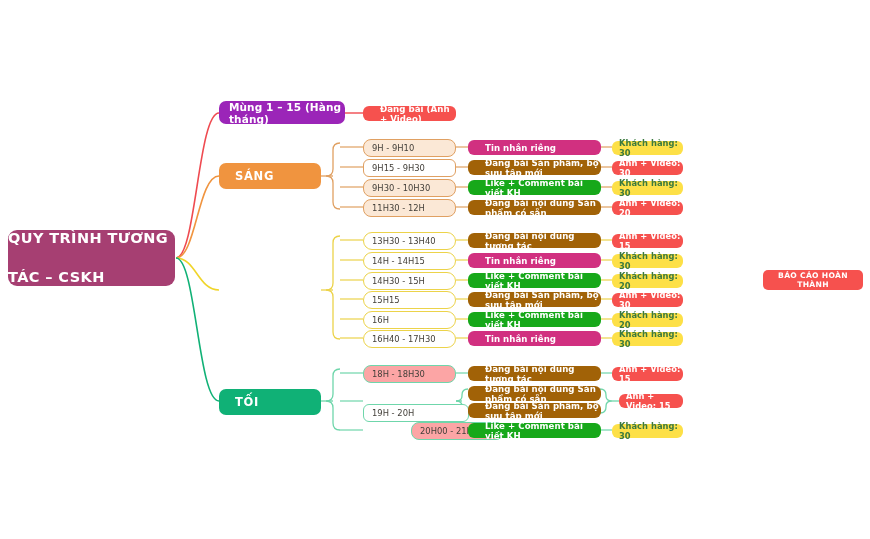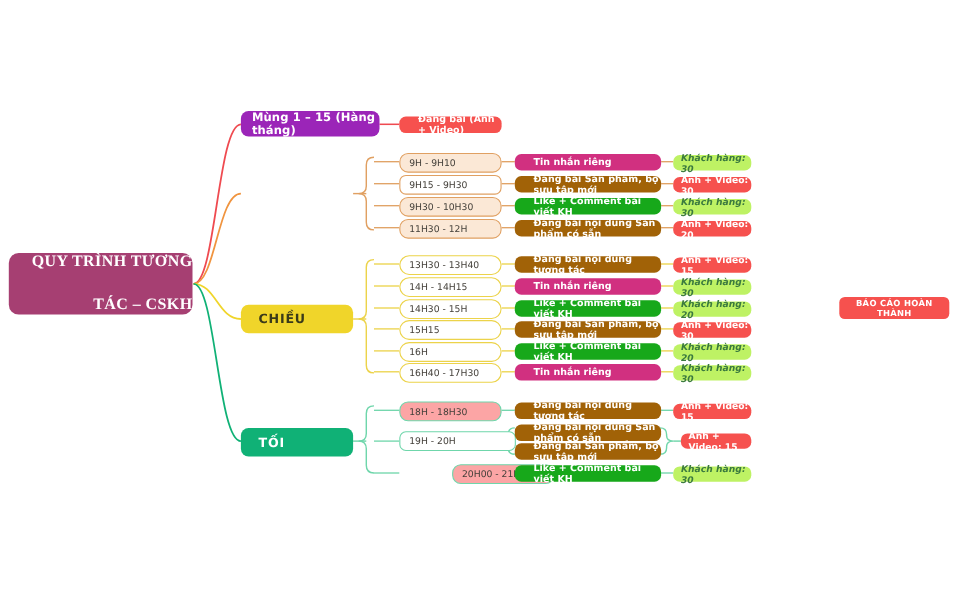--- a/index.html
+++ b/index.html
@@ -9,21 +9,21 @@
   svg.wires{position:absolute;left:0;top:0;width:870px;height:539px;pointer-events:none;}
 
   .node{position:absolute;box-sizing:border-box;display:flex;align-items:center;
         justify-content:flex-start;}
   .node span{display:block;width:100%;}
 
   
   .central{left:8px;top:230px;width:167px;height:56px;background:#a63f72;
     border-radius:9px;color:#fff;font-size:14.5px;font-weight:600;letter-spacing:.4px;
     justify-content:center;text-align:center;line-height:1.35;}
-  .central span{text-align:right;font-family:Liberation Serif, serif;}
+  .central span{text-align:left;}
 
   
   .cat{border-radius:7px;color:#fff;font-size:11.5px;font-weight:700;
        letter-spacing:.7px;padding-left:16px;height:26px;}
   .cat-month{left:219px;top:101px;width:126px;height:23px;background:#9b25b8;
        font-size:10.5px;font-weight:600;letter-spacing:.1px;padding-left:10px;}
   .cat-sang{left:219px;top:163px;width:102px;background:#f0943f;}
   .cat-chieu{left:219px;top:277px;width:102px;background:#f0d52a;color:#3a3a1a;}
   .cat-toi{left:219px;top:389px;width:102px;background:#10b176;}
 
@@ -38,21 +38,21 @@
   
   .act{border-radius:6px;font-size:8.6px;font-weight:700;color:#fff;height:15px;
        padding-left:17px;letter-spacing:.05px;}
   .act-pink{background:#d13080;}
   .act-blue{background:#a16207;}
   .act-green{background:#17a81a;}
 
   
   .badge{border-radius:6px;font-size:8.3px;font-weight:700;height:14px;
          padding-left:7px;letter-spacing:.05px;}
-  .badge-kh{background:#bef264;color:#3b7a3f;font-style:italic;}
+  .badge-kh{background:#fde047;color:#3b7a3f;}
   .badge-av{background:#f6514e;color:#ffffff;}
 
   .report{position:absolute;left:763px;top:270px;width:100px;height:20px;
      background:#f6514e;border-radius:5px;color:#fff;font-size:7.6px;
      font-weight:600;letter-spacing:.3px;display:flex;align-items:center;
      justify-content:center;text-align:center;}
 </style>
 </head>
 <body>
 
@@ -123,20 +123,23 @@
     <span><span>QUY TRÌNH TƯƠNG</span><br><span>TÁC – CSKH</span></span>
   </div>
 
   <div class="node cat cat-month">
     <span>Mùng 1 – 15 (Hàng tháng)</span>
   </div>
   <div class="node act act-pink" style="left:363px;top:106px;width:93px;background:#f6514e;">
     <span>Đăng bài (Ảnh + Video)</span>
   </div>
 
+  <div class="node cat cat-sang">
+    <span>SÁNG</span>
+  </div>
 
   <div class="node time alt" style="left:363px;top:139px;width:93px;">
     <span>9H - 9H10</span>
     </div>
   <div class="node act act-pink" style="left:468px;top:140px;width:133px;">
     <span>Tin nhắn riêng</span>
     </div>
   <div class="node badge badge-kh" style="left:612px;top:141px;width:71px;">
     <span>Khách hàng: 30</span>
     </div>
@@ -164,23 +167,20 @@
   <div class="node time alt" style="left:363px;top:199px;width:93px;">
     <span>11H30 - 12H</span>
     </div>
   <div class="node act act-blue" style="left:468px;top:200px;width:133px;">
     <span>Đăng bài nội dung Sản phẩm có sẵn</span>
     </div>
   <div class="node badge badge-av" style="left:612px;top:201px;width:71px;">
     <span>Ảnh + Video: 20</span>
     </div>
 
-  <div class="node cat cat-chieu">
-    <span>CHIỀU</span>
-  </div>
 
   <div class="node time y" style="left:363px;top:232px;width:93px;">
     <span>13H30 - 13H40</span>
     </div>
   <div class="node act act-blue" style="left:468px;top:233px;width:133px;">
     <span>Đăng bài nội dung tương tác</span>
     </div>
   <div class="node badge badge-av" style="left:612px;top:234px;width:71px;">
     <span>Ảnh + Video: 15</span>
     </div>
@@ -242,21 +242,21 @@
   <div class="node time g alt" style="left:363px;top:365px;width:93px;">
     <span>18H - 18H30</span>
     </div>
   <div class="node act act-blue" style="left:468px;top:366px;width:133px;">
     <span>Đăng bài nội dung tương tác</span>
     </div>
   <div class="node badge badge-av" style="left:612px;top:367px;width:71px;">
     <span>Ảnh + Video: 15</span>
     </div>
 
-  <div class="node time g" style="left:363px;top:392px;width:106px;">
+  <div class="node time g" style="left:363px;top:404px;width:106px;">
     <span>19H - 20H</span>
     </div>
   <div class="node act act-blue" style="left:468px;top:386px;width:133px;">
     <span>Đăng bài nội dung Sản phẩm có sẵn</span>
     </div>
   <div class="node act act-blue" style="left:468px;top:403px;width:133px;">
     <span>Đăng bài Sản phẩm, bộ sưu tập mới</span>
     </div>
   <div class="node badge badge-av" style="left:619px;top:394px;width:64px;">
     <span>Ảnh + Video: 15</span>

